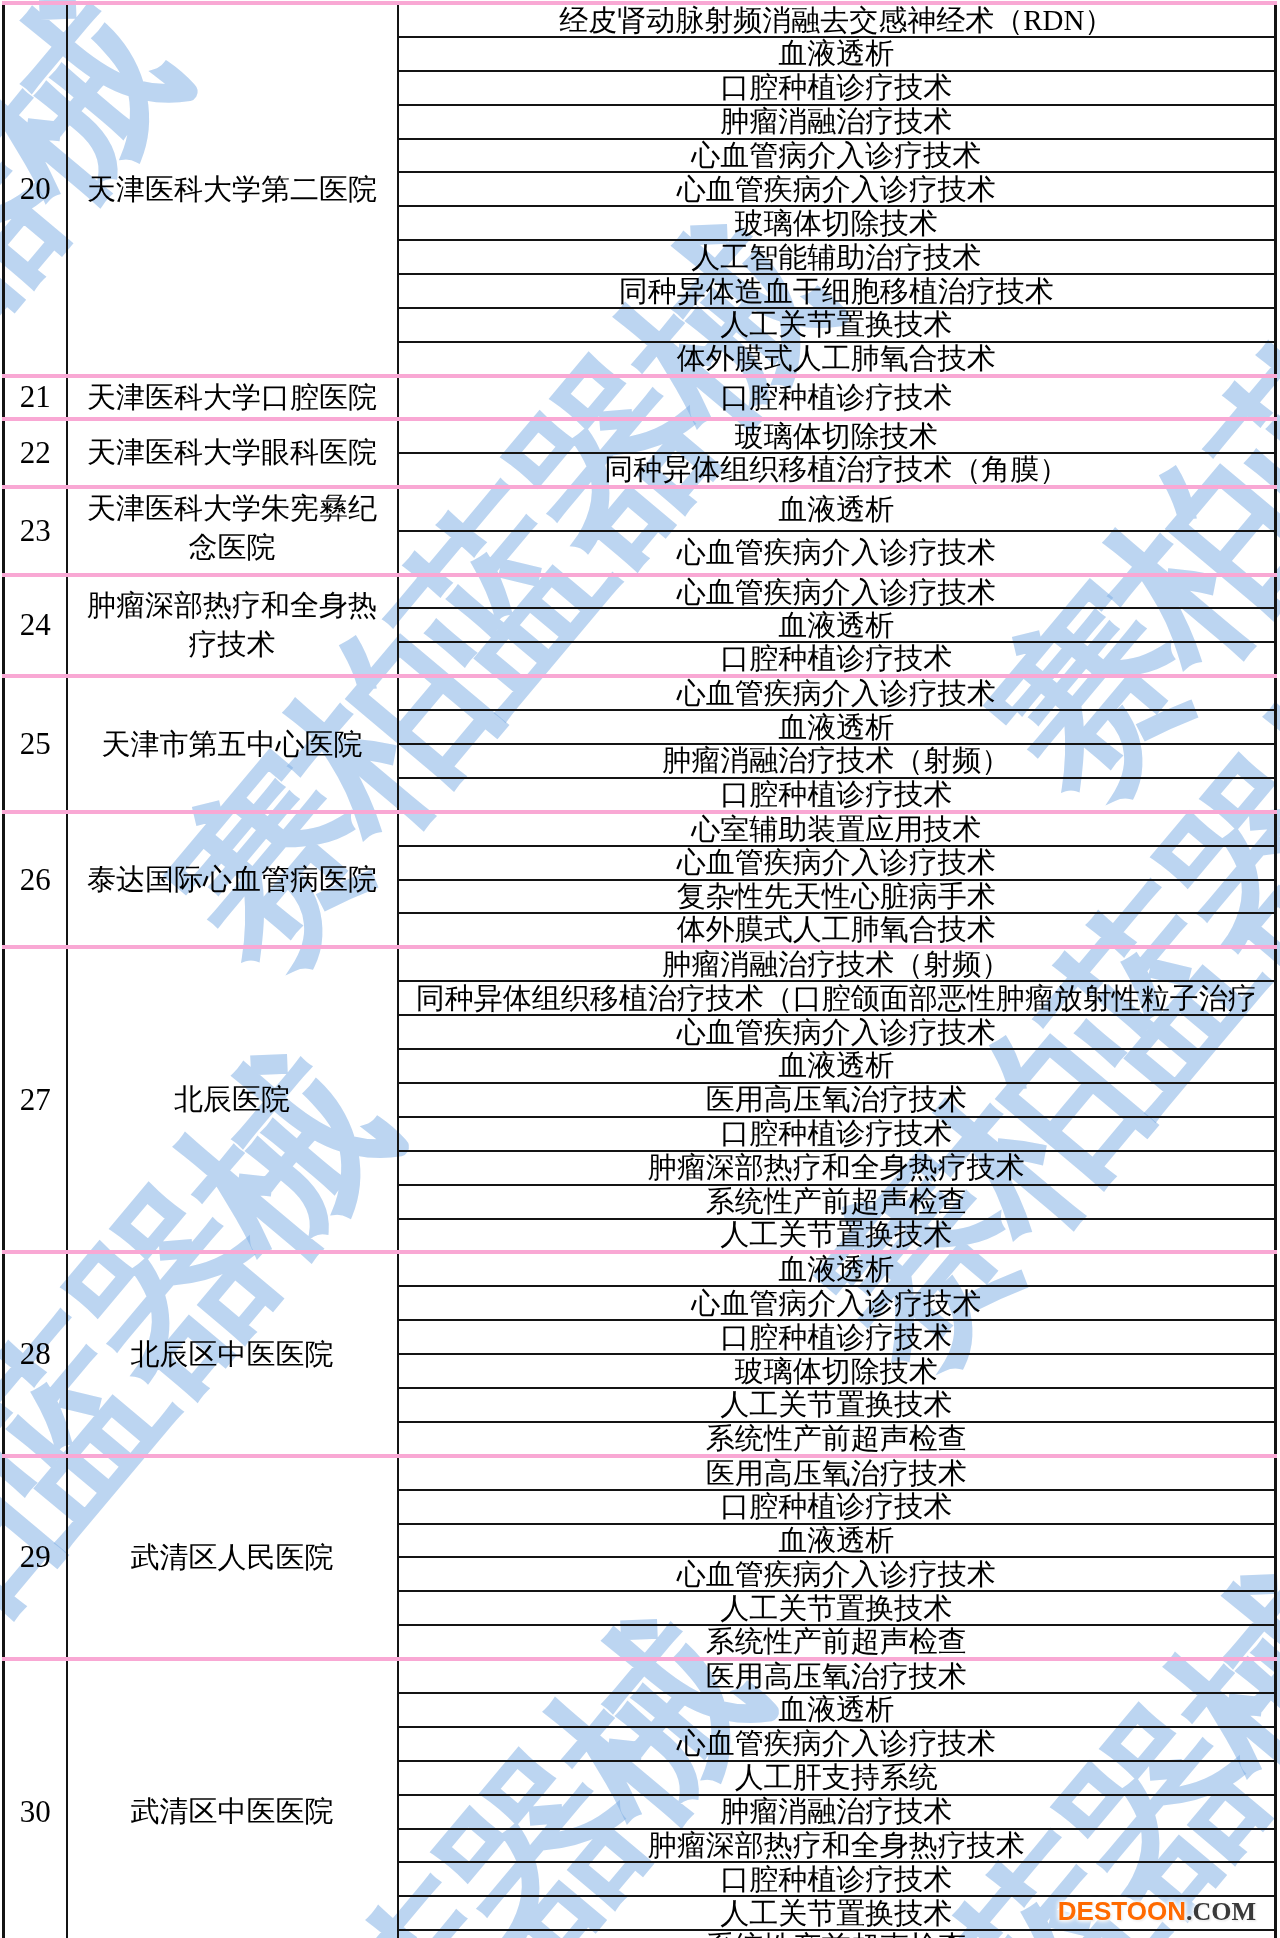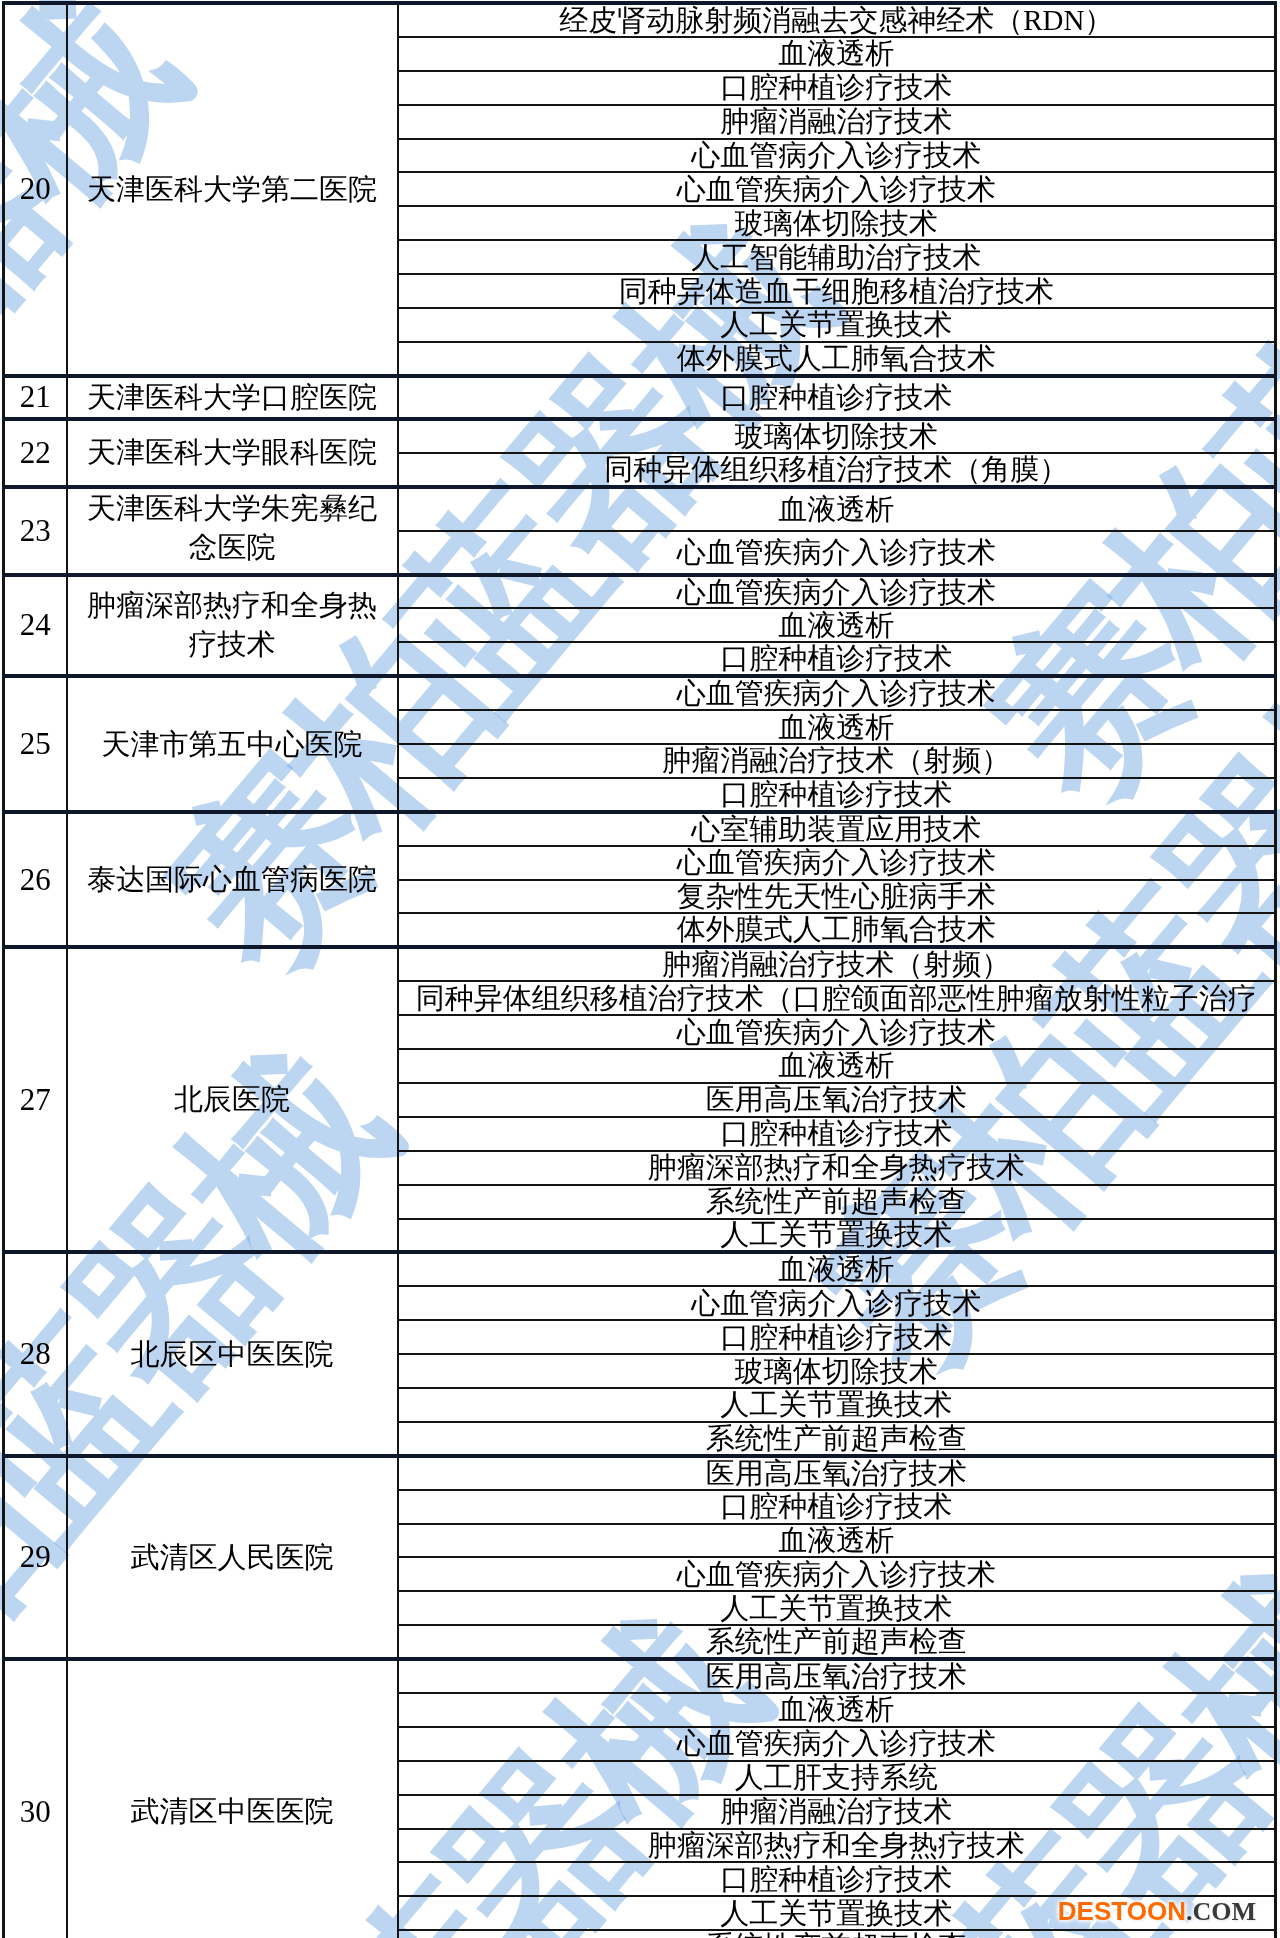--- a/index.html
+++ b/index.html
@@ -11,21 +11,21 @@
   .wm{position:absolute;font-family:"DejaVu Serif","Liberation Serif",serif;
       font-weight:700;font-size:190px;letter-spacing:-14px;white-space:nowrap;
       transform:rotate(-50deg);line-height:1;}
 
   
   #tbl{position:absolute;left:2px;top:1px;z-index:2;width:1275px;table-layout:fixed;
        border-collapse:collapse;background:transparent;}
   #tbl{border:3px solid #141414;border-top-width:2px;}
   #tbl tr{height:33.9px;}
   #tbl td{border:2px solid #141414;vertical-align:middle;overflow:hidden;}
-  #tbl td.gstart{border-top:4px solid #0f172a;}
+  #tbl td.gstart{border-top:4px solid #f9a8d4;}
   td.num{font-size:31px;text-align:center;padding:0;}
   td.hosp{font-size:29px;text-align:center;line-height:39px;padding:0 12px;}
   td.hosp .clipbox{height:84px;overflow:hidden;}
   td.tech{font-size:29px;text-align:center;line-height:1;white-space:nowrap;padding:0;}
 
   
   #brand{position:absolute;right:24px;top:1896px;z-index:5;
          font-family:"Liberation Sans","DejaVu Sans",sans-serif;
          font-size:26px;font-weight:800;letter-spacing:0px;
          text-shadow:0 0 4px #fff,0 0 4px #fff,0 0 6px #fff,1px 1px 2px #cfcfcf;}

